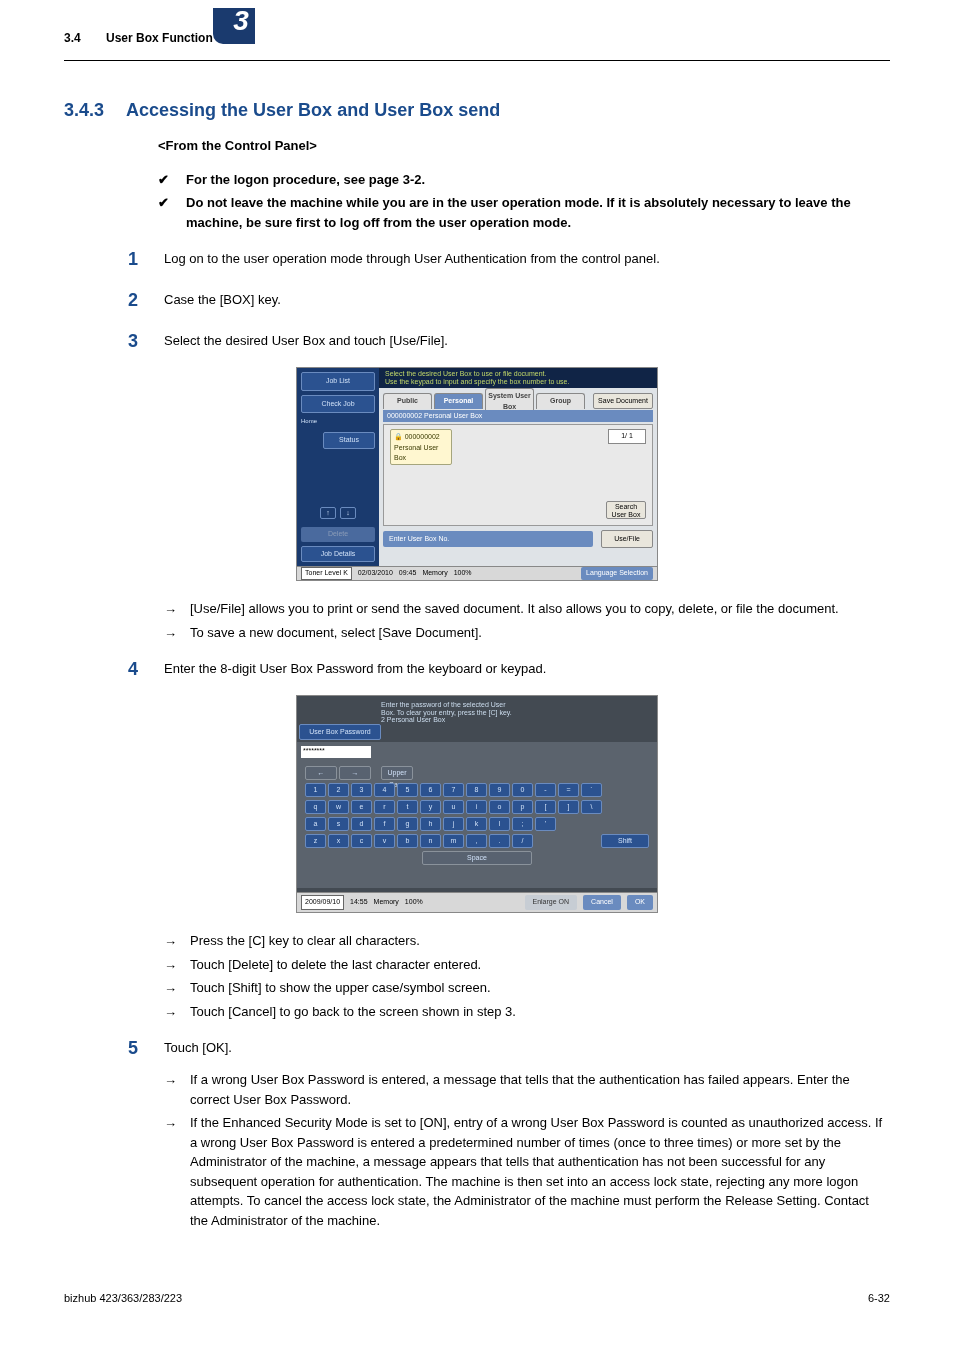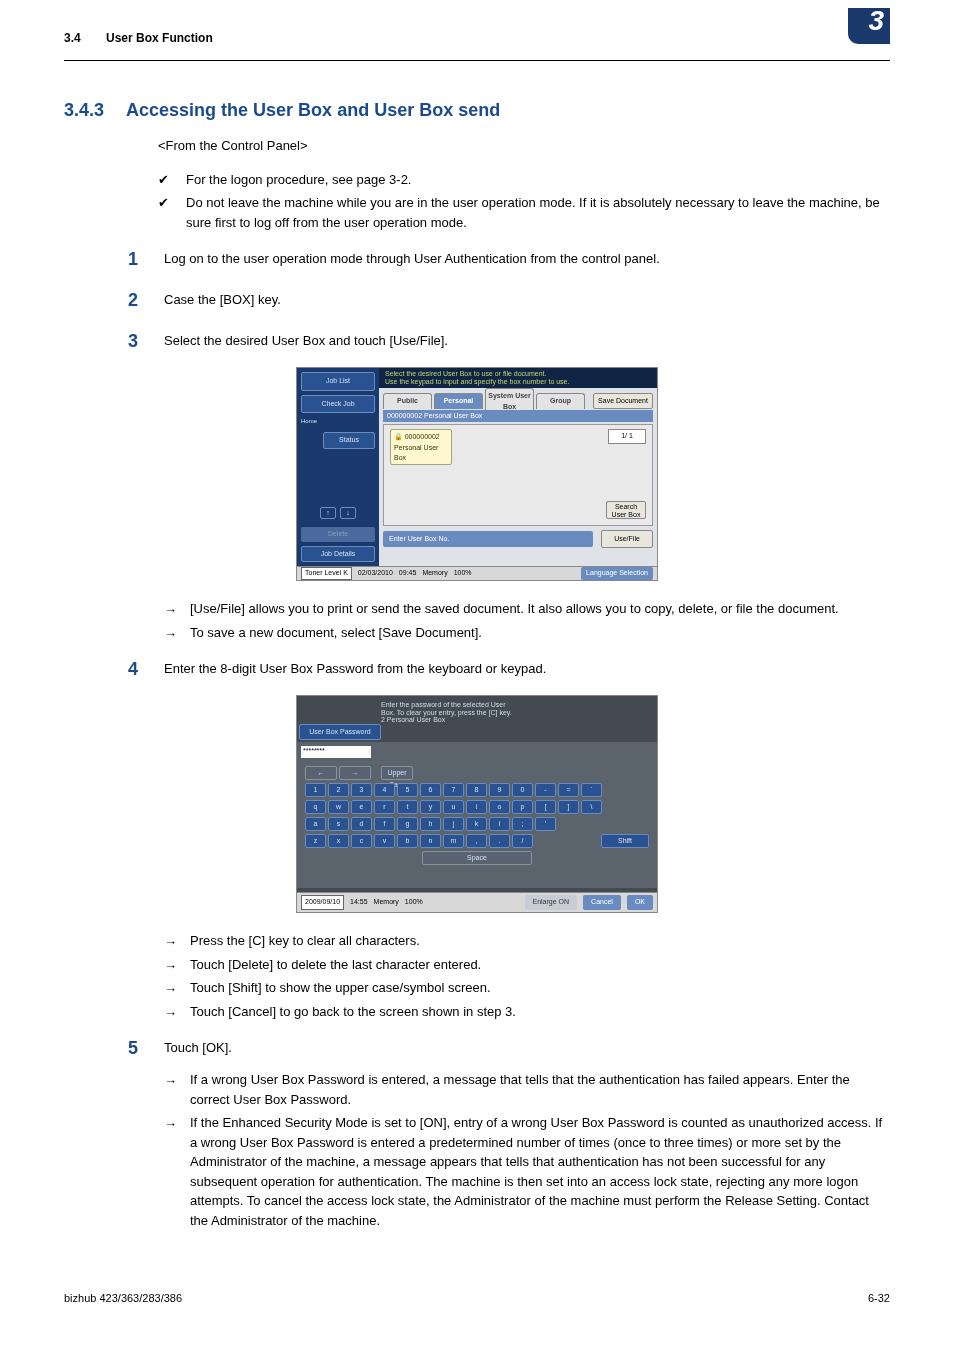--- a/index.html
+++ b/index.html
@@ -9,21 +9,20 @@
       width: 954px;
       margin: 0 auto;
       padding: 20px 64px 40px;
       color: #000;
       font-size: 13px;
       line-height: 1.5;
     }
     .header-bar {
       display: flex;
       align-items: center;
-      justify-content: space-between;
       border-bottom: 1px solid #000;
       padding-bottom: 4px;
       margin-bottom: 36px;
     }
     .header-left {
       font-size: 12px;
       font-weight: bold;
     }
     .header-left .secnum { margin-right: 22px; }
     .header-badge {
@@ -43,21 +42,21 @@
       top: -12px;
     }
     .section-heading {
       color: #1a4b8c;
       font-weight: bold;
       font-size: 18px;
       display: flex;
       gap: 22px;
       margin-bottom: 12px;
     }
-    .indent { margin-left: 94px; }
+    .indent { margin-left: 94px; font-weight: bold; }
     .sub { margin-bottom: 14px; }
     .bullet-row {
       display: flex;
       align-items: flex-start;
       gap: 12px;
       margin-bottom: 4px;
     }
     .bullet-mark { flex: 0 0 16px; font-size: 13px; }
     .bullet-text { flex: 1; }
     .step-row {
@@ -421,15 +420,15 @@
       <span class="arrow">→</span>
       <span class="arrow-text">If a wrong User Box Password is entered, a message that tells that the authentication has failed appears. Enter the correct User Box Password.</span>
     </div>
   <div class="arrow-item">
       <span class="arrow">→</span>
       <span class="arrow-text">If the Enhanced Security Mode is set to [ON], entry of a wrong User Box Password is counted as unauthorized access. If a wrong User Box Password is entered a predetermined number of times (once to three times) or more set by the Administrator of the machine, a message appears that tells that authentication has not been successful for any subsequent operation for authentication. The machine is then set into an access lock state, rejecting any more logon attempts. To cancel the access lock state, the Administrator of the machine must perform the Release Setting. Contact the Administrator of the machine.</span>
     </div>
 </div>
 
 <div class="footer">
-  <span>bizhub 423/363/283/386</span>
+  <span>bizhub 423/363/283/223</span>
   <span>6-32</span>
 </div>
 
 </body></html>

